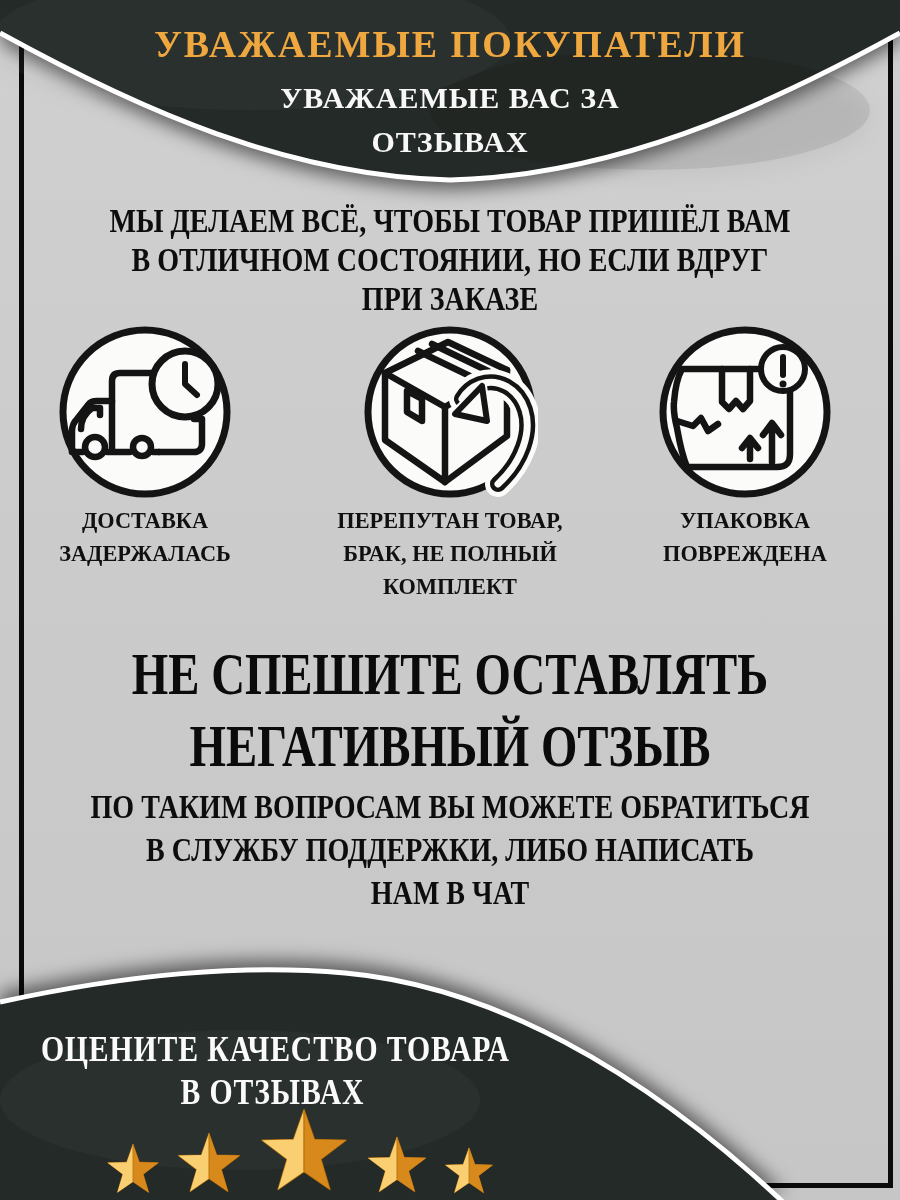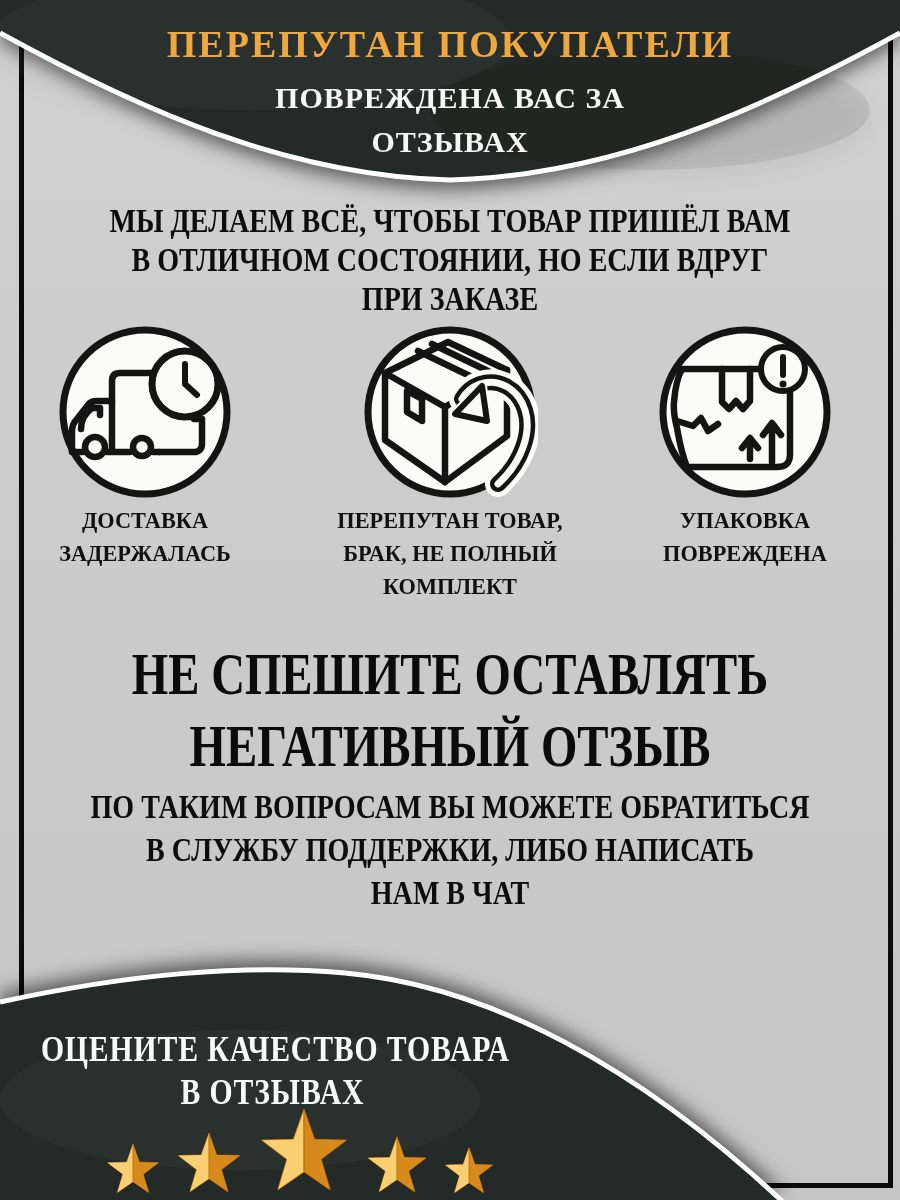--- a/index.html
+++ b/index.html
@@ -44,24 +44,24 @@
   <div class="frame"></div>
 
   <svg class="shape top" width="900" height="200" viewBox="0 0 900 200">
     <path d="M0,0 H900 V33 C760,110 612,176 450,180 C288,176 140,110 0,33 Z" fill="#242a27"></path>
     <ellipse cx="250" cy="40" rx="260" ry="70" fill="#ffffff" opacity="0.03"></ellipse>
     <ellipse cx="650" cy="110" rx="220" ry="60" fill="#000000" opacity="0.08"></ellipse>
     <path d="M0,33 C140,110 288,176 450,180 C612,176 760,110 900,33" fill="none" stroke="#ffffff" stroke-width="5"></path>
   </svg>
 
   <div class="textblock hdr-title">
-    <div class="line">ПЕРЕПУТАН ПОКУПАТЕЛИ</div>
+    <div class="line">УВАЖАЕМЫЕ ПОКУПАТЕЛИ</div>
   </div>
   <div class="textblock hdr-sub">
-    <div class="line">ПОВРЕЖДЕНА ВАС ЗА</div>
+    <div class="line">УВАЖАЕМЫЕ ВАС ЗА</div>
     <div class="line">ОТЗЫВАХ</div>
   </div>
 
   <div class="textblock intro">
     <div class="line">МЫ ДЕЛАЕМ ВСЁ, ЧТОБЫ ТОВАР ПРИШЁЛ ВАМ</div>
     <div class="line">В ОТЛИЧНОМ СОСТОЯНИИ, НО ЕСЛИ ВДРУГ</div>
     <div class="line">ПРИ ЗАКАЗЕ</div>
   </div>
 
   <svg class="icon-svg ic1" viewBox="0 0 176 176">

